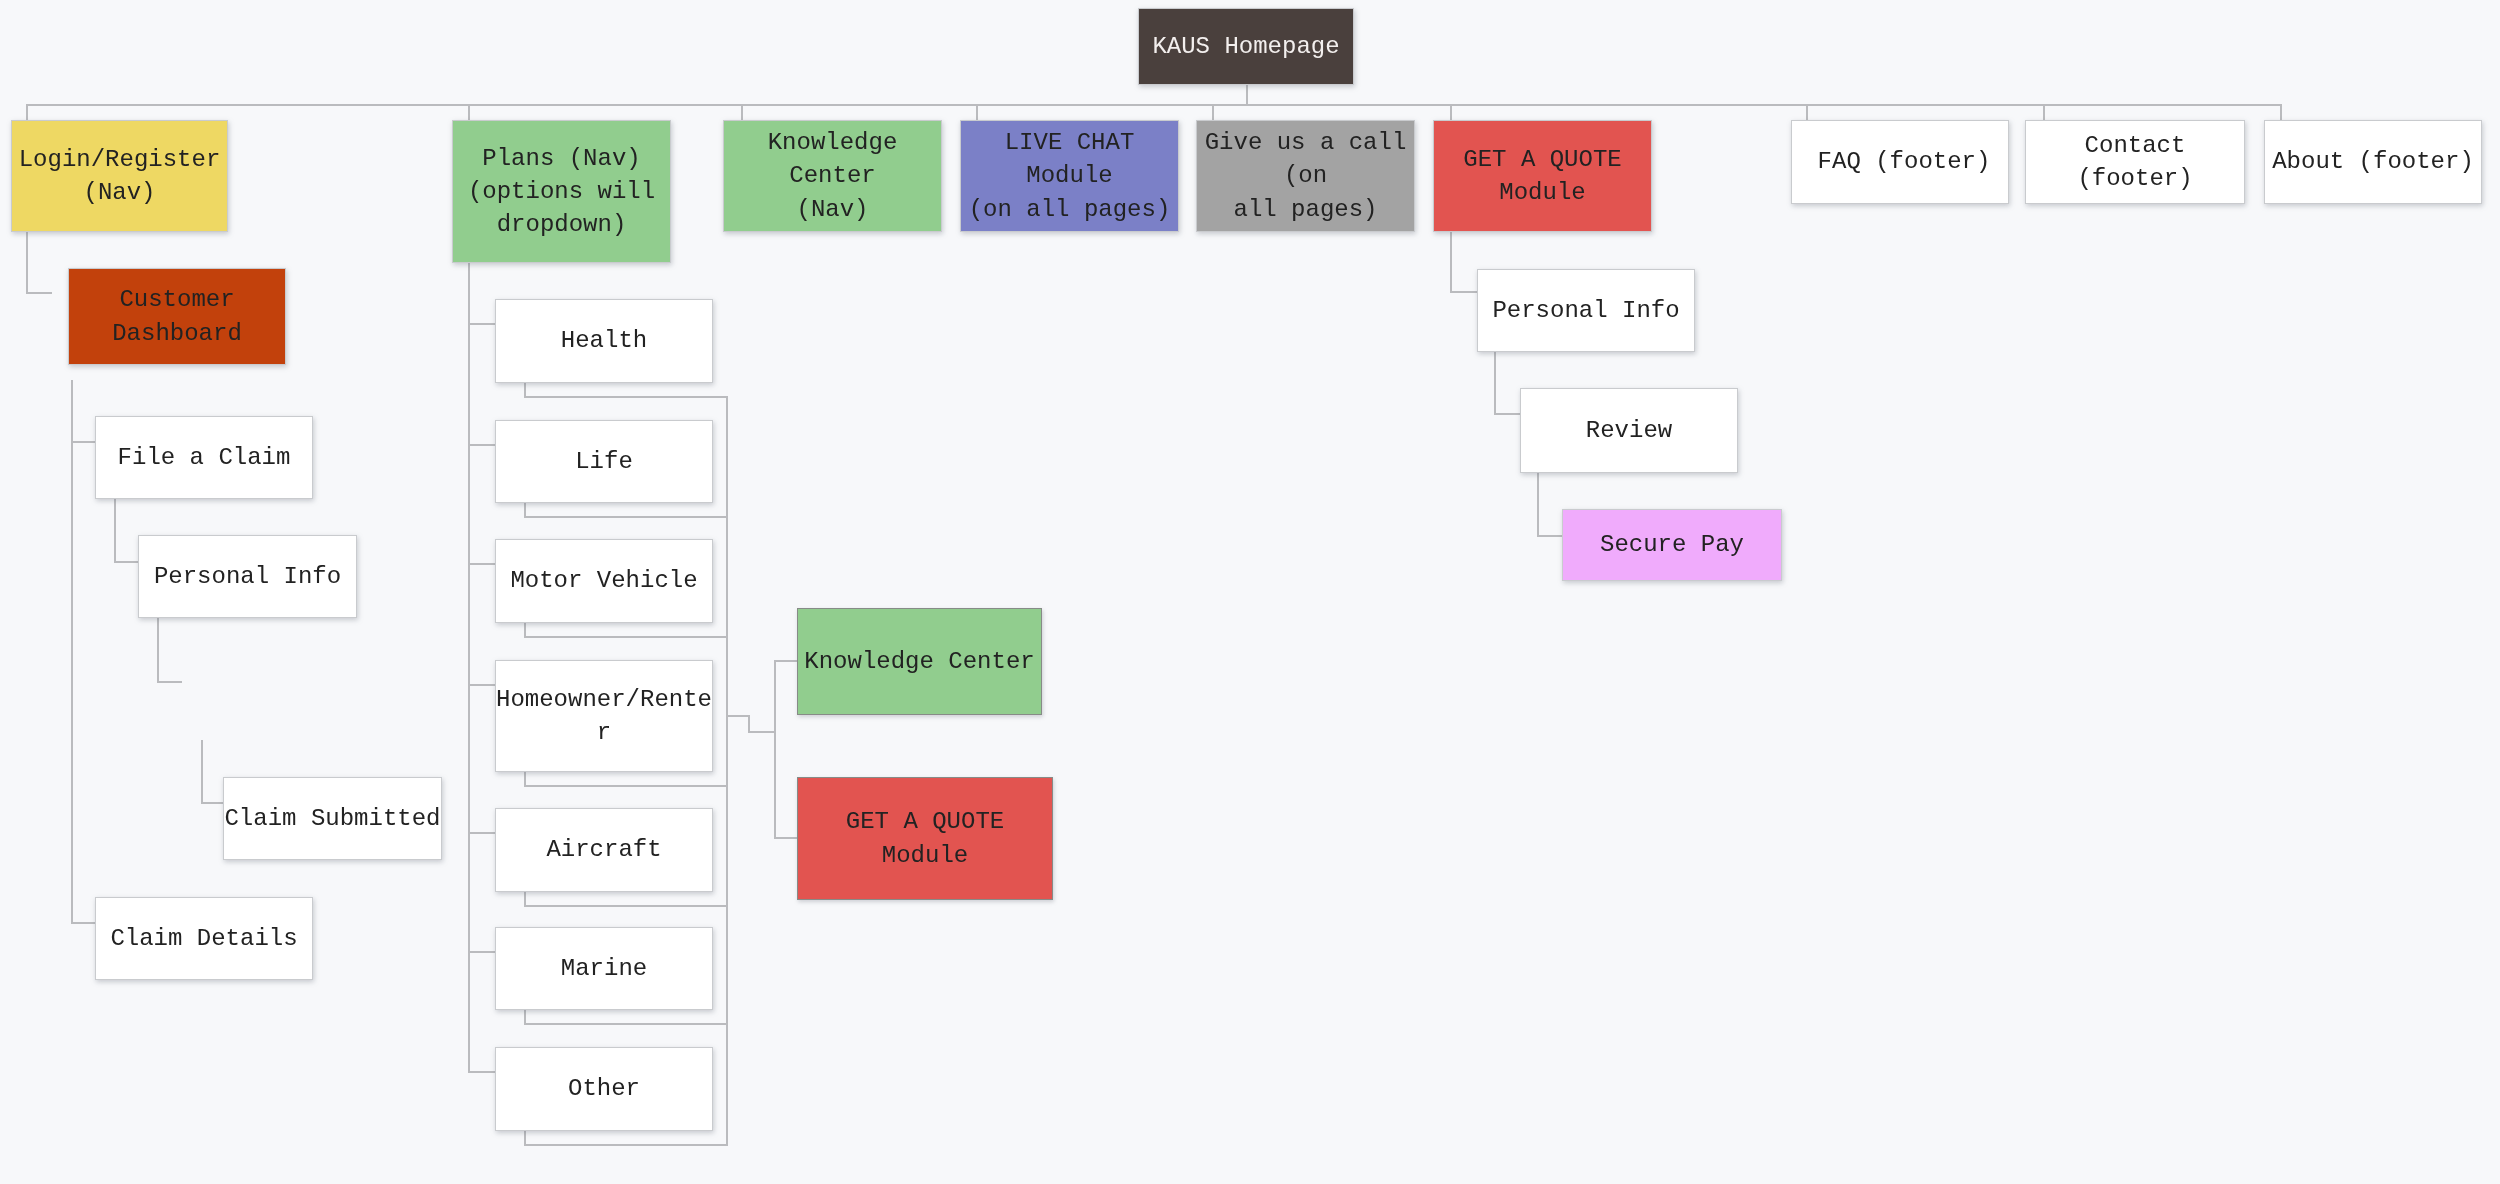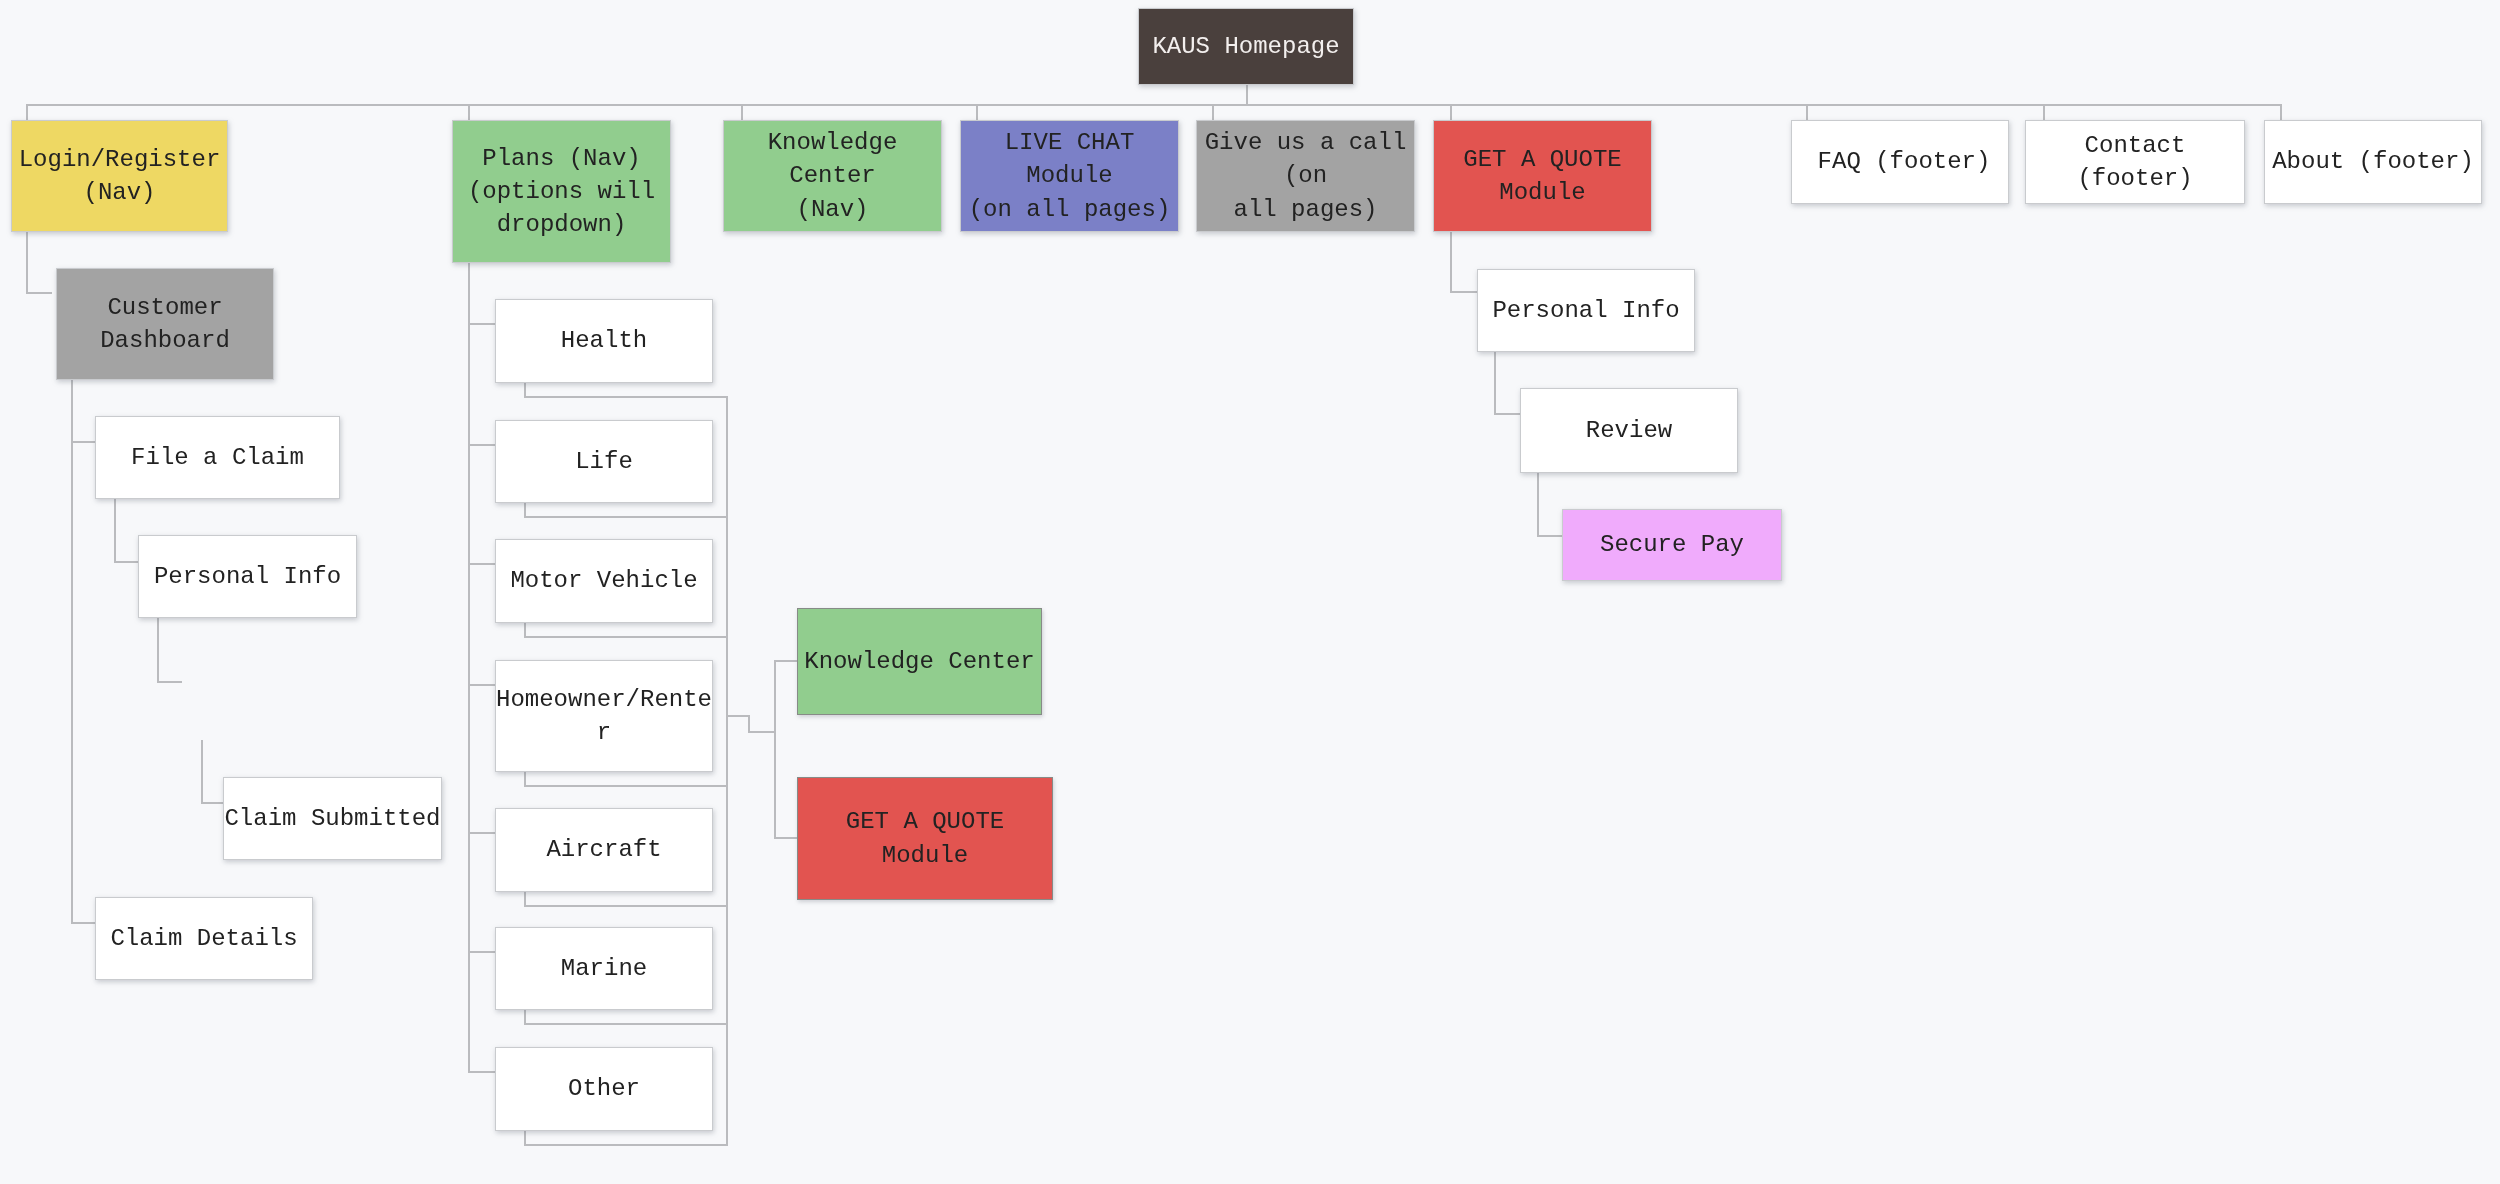--- a/index.html
+++ b/index.html
@@ -106,23 +106,23 @@
   <div class="node" style="left: 960px; top: 120px; width: 219px; height: 112px; background: rgb(123, 128, 199);">LIVE CHAT Module
 (on all pages)</div>
   <div class="node" style="left: 1196px; top: 120px; width: 219px; height: 112px; background: #a3a3a3;">Give us a call (on
 all pages)</div>
   <div class="node" style="left: 1433px; top: 120px; width: 219px; height: 112px; background: rgb(226, 84, 80);">GET A QUOTE
 Module</div>
   <div class="node" style="left: 1791px; top: 120px; width: 218px; height: 84px; background: rgb(255, 255, 255); padding-left: 8px;">FAQ (footer)</div>
   <div class="node" style="left: 2025px; top: 120px; width: 220px; height: 84px; background: rgb(255, 255, 255);">Contact (footer)</div>
   <div class="node" style="left: 2264px; top: 120px; width: 218px; height: 84px; background: rgb(255, 255, 255);">About (footer)</div>
 
-  <div class="node" style="left: 56px; top: 268px; width: 218px; height: 112px; background: #a3a3a3;">Customer
+  <div class="node" style="left: 68px; top: 268px; width: 218px; height: 97px; background: #c2410c;">Customer
 Dashboard</div>
-  <div class="node" style="left: 95px; top: 416px; width: 245px; height: 83px; background: rgb(255, 255, 255);">File a Claim</div>
+  <div class="node" style="left: 95px; top: 416px; width: 218px; height: 83px; background: rgb(255, 255, 255);">File a Claim</div>
   <div class="node" style="left: 138px; top: 535px; width: 219px; height: 83px; background: rgb(255, 255, 255);">Personal Info</div>
   <div class="node" style="left: 223px; top: 777px; width: 219px; height: 83px; background: rgb(255, 255, 255);">Claim Submitted</div>
   <div class="node" style="left: 95px; top: 897px; width: 218px; height: 83px; background: rgb(255, 255, 255);">Claim Details</div>
 
   <div class="node" style="left: 495px; top: 299px; width: 218px; height: 84px; background: rgb(255, 255, 255);">Health</div>
   <div class="node" style="left: 495px; top: 420px; width: 218px; height: 83px; background: rgb(255, 255, 255);">Life</div>
   <div class="node" style="left: 495px; top: 539px; width: 218px; height: 84px; background: rgb(255, 255, 255);">Motor Vehicle</div>
   <div class="node" style="left: 495px; top: 660px; width: 218px; height: 112px; background: rgb(255, 255, 255);">Homeowner/Rente
 r</div>
   <div class="node" style="left: 495px; top: 808px; width: 218px; height: 84px; background: rgb(255, 255, 255);">Aircraft</div>

